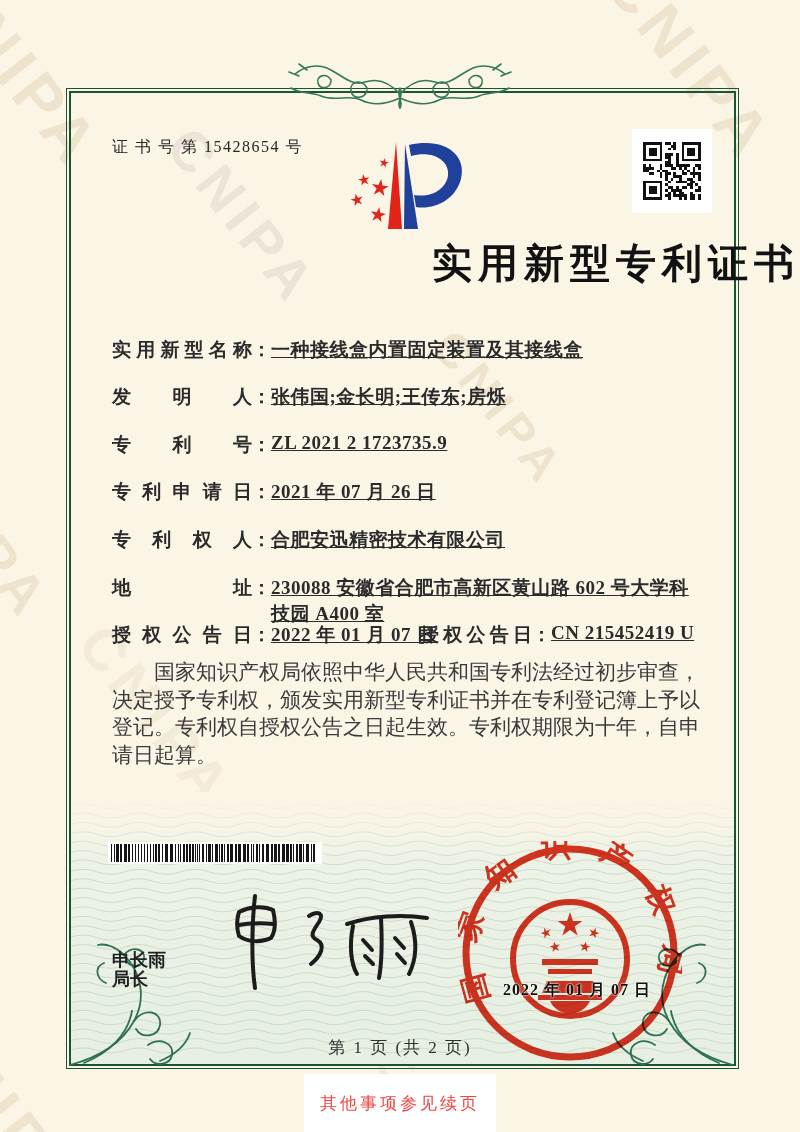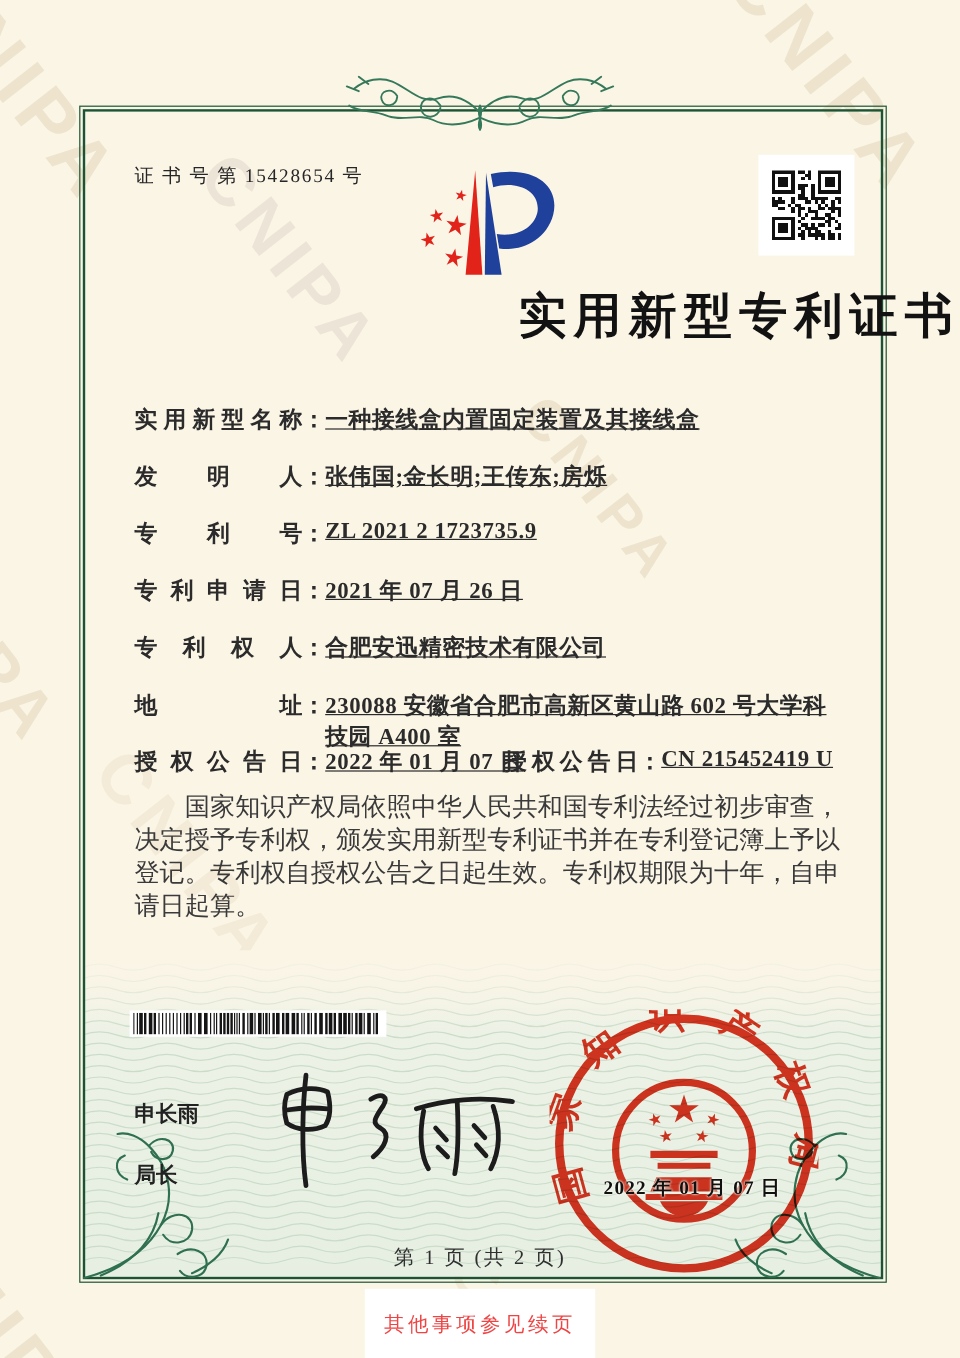--- a/index.html
+++ b/index.html
@@ -390,21 +390,21 @@
         <rect x="185" y="0" width="2" height="18" fill="#151515"></rect>
         <rect x="188" y="0" width="3" height="18" fill="#151515"></rect>
         <rect x="192" y="0" width="1" height="18" fill="#151515"></rect>
         <rect x="195" y="0" width="3" height="18" fill="#151515"></rect>
         <rect x="200" y="0" width="1" height="18" fill="#151515"></rect>
         <rect x="202" y="0" width="2" height="18" fill="#151515"></rect>
       </svg>
   </div>
 
   <div class="signer" style="top:967px">局长</div>
-  <div class="signer" style="top:916px">申长雨</div>
+  <div class="signer" style="top:948px">申长雨</div>
 
   <svg class="sig" width="215" height="118" viewBox="0 0 215 118">
     <g stroke="#1c1c1c" stroke-width="4" fill="none" stroke-linecap="round" stroke-linejoin="round">
       <path d="M30,14 C27,40 26,78 30,106"></path>
       <path d="M14,30 C26,24 40,24 48,28 C51,40 50,50 46,56 C36,61 22,60 14,54 C11,44 12,36 14,30 Z"></path>
       <path d="M14,43 C26,41 38,41 48,42"></path>
       <path d="M84,34 C94,28 99,32 94,40 C88,49 84,54 92,58 C101,63 96,74 86,82"></path>
       <path d="M122,42 C146,34 176,32 202,36"></path>
       <path d="M156,36 C157,56 157,80 154,96"></path>
       <path d="M128,44 C124,64 126,82 132,92"></path>

